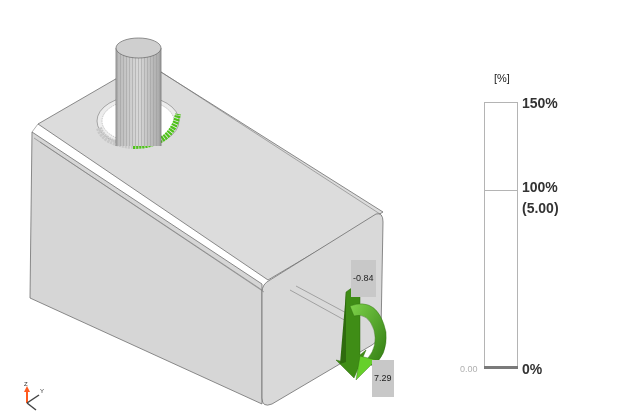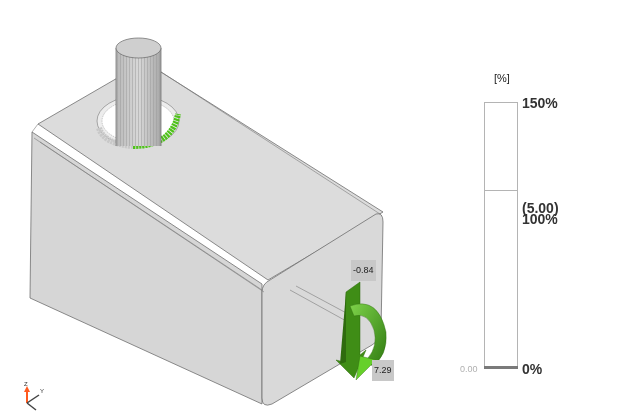--- a/index.html
+++ b/index.html
@@ -1,21 +1,21 @@
 <!DOCTYPE html>
 <html><head>
 <meta charset="utf-8">
 <style>
   html, body { margin: 0; padding: 0; background: #ffffff; }
   body { width: 628px; height: 413px; position: relative; overflow: hidden;
          font-family: "Liberation Sans", sans-serif; }
   .viewport { position: absolute; left: 0; top: 0; width: 628px; height: 413px; }
   .scene { position: absolute; left: 0; top: 0; }
   .value-tag { position: absolute; background: #c8c8c8; color: #222; font-size: 9px;
-               padding: 5px 2px; line-height: 11px; }
+               padding: 13px 2px; line-height: 11px; }
   .legend { position: absolute; left: 440px; top: 60px; width: 160px; height: 330px; }
   .legend-title { position: absolute; left: 54px; top: 12px; font-size: 11px; color: #222; }
   .legend-bar { position: absolute; left: 44px; top: 42px; width: 34px; height: 266px;
                 border: 1px solid #b4b4b4; box-sizing: border-box; background: #fff; }
   .legend-mid { position: absolute; left: 44px; top: 130px; width: 34px; height: 1px; background: #b4b4b4; }
   .legend-zero { position: absolute; left: 44px; top: 306px; width: 34px; height: 3px; background: #7a7a7a; }
   .tick { position: absolute; font-size: 14px; font-weight: bold; color: #333; line-height: 10px; }
   .zero-val { position: absolute; font-size: 9px; color: #b0b0b0; }
   .axis-label { font-size: 6px; fill: #333; font-family: "Liberation Sans", sans-serif; }
 </style>
@@ -98,17 +98,17 @@
   <div class="value-tag" style="left:351px; top:260px;">-0.84</div>
   <div class="value-tag" style="left:372px; top:360px;text-align:right;">7.29</div>
 </div>
 
 <div class="legend">
   <div class="legend-title">[%]</div>
   <div class="legend-bar"></div>
   <div class="legend-mid"></div>
   <div class="legend-zero"></div>
   <div class="tick" style="left:82px; top:38px;">150%</div>
-  <div class="tick" style="left:82px; top:122px;margin-top:32px;">100%</div>
+  <div class="tick" style="left:82px; top:122px;">100%</div>
   <div class="tick" style="left:82px; top:143px;">(5.00)</div>
   <div class="tick" style="left:82px; top:304px;">0%</div>
   <div class="zero-val" style="left:20px; top:304px;">0.00</div>
 </div>
 
 </body></html>

